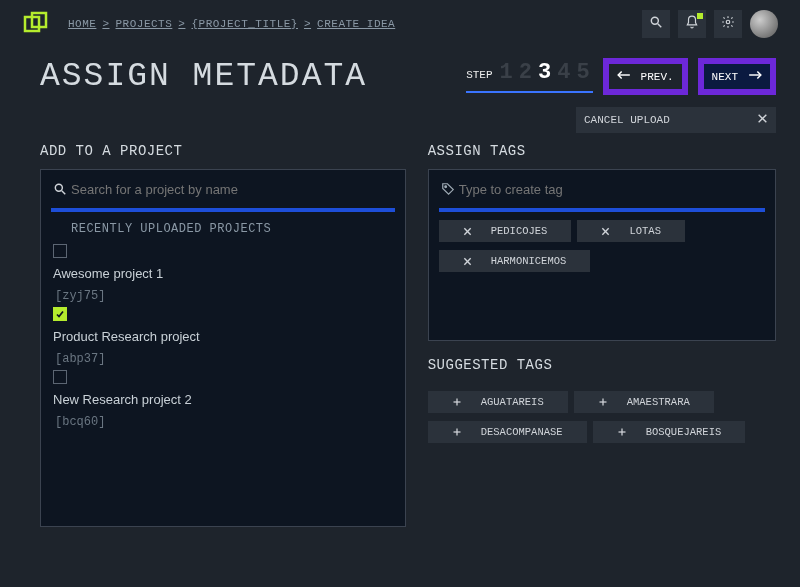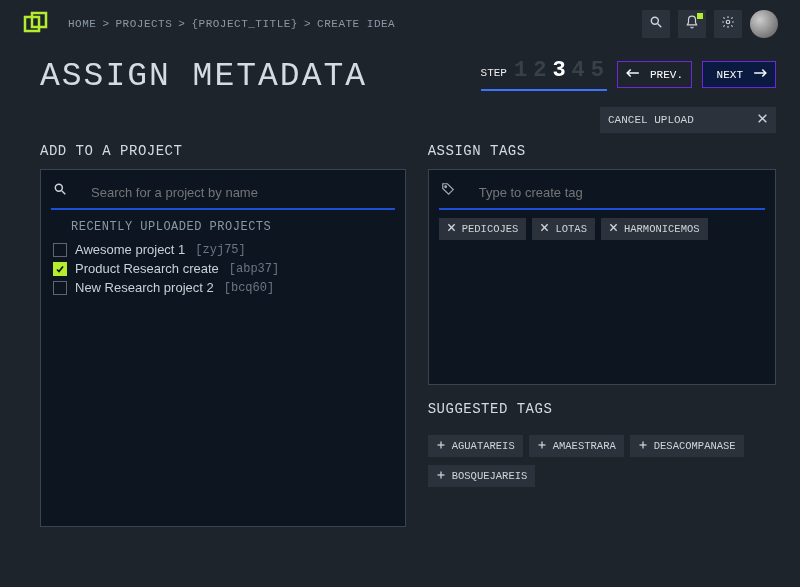--- a/index.html
+++ b/index.html
@@ -28,20 +28,21 @@
   .logo-wrap { display: flex; align-items: center; }
   .breadcrumb {
     font-family: "Courier New", monospace;
     font-size: 11px;
     letter-spacing: .5px;
     color: #8a98a5;
     margin-left: 18px;
     display: flex;
     gap: 6px;
     align-items: center;
+    text-decoration: underline;
   }
   .breadcrumb span { text-transform: uppercase; }
   .top-right { display: flex; align-items: center; gap: 8px; }
   .tr-btn {
     width: 28px; height: 28px;
     background: #2b323b;
     display: flex; align-items: center; justify-content: center;
     cursor: pointer;
     position: relative;
   }
@@ -71,21 +72,21 @@
   .step-label {
     font-family: "Courier New", monospace;
     font-size: 11px;
     color: #eee;
     margin-right: 4px;
     text-transform: uppercase;
   }
   .step-num { font-family: "Courier New", monospace; font-size: 22px; font-weight: 700; margin: 0 3px; color: #3a4048; }
   .step-num.current { color: #fff; }
   .nav-btn {
-    border: 1px solid #6d28d9;
+    border: 6px solid #6d28d9;
     background: transparent;
     color: #fff;
     font-family: "Courier New", monospace;
     font-size: 11px;
     padding: 6px 8px;
     display: flex;
     align-items: center;
     gap: 10px;
     cursor: pointer;
     min-width: 74px;
@@ -100,80 +101,81 @@
   }
   .cancel-btn {
     background: #2b323b;
     color: #d0d4d9;
     font-family: "Courier New", monospace;
     font-size: 11px;
     padding: 6px 8px;
     display: flex;
     align-items: center;
     justify-content: space-between;
-    width: 176px;
+    width: 200px;
     cursor: pointer;
   }
   
   .cols { display: flex; gap: 22px; padding: 0 24px 24px 40px; }
   .col-left { flex: 1.05; }
   .col-right { flex: 1; }
   .col-heading {
     font-family: "Courier New", monospace;
     font-size: 14px;
     color: #d5dbe0;
     letter-spacing: .5px;
     margin-bottom: 10px;
     text-transform: uppercase;
   }
   .panel {
     border: 1px solid #3b4350;
     background: #0d1521;
     padding: 8px 10px;
   }
   .panel.left { height: 358px; }
-  .panel.right { height: 216px; }
+  .panel.right { height: 172px; }
   .search-row, .tag-input-row {
-    display:flex;align-items:flex-end;gap:24px;
-    border-bottom: 2px solid #1d4ed8; padding: 4px 2px 8px;
+    display:flex;align-items:flex-start;gap:4px;
+    border-bottom: 4px solid #1d4ed8; padding: 4px 2px 8px;
   }
   .search-row input, .tag-input-row input {
     background: transparent; border: none; outline: none;
     color: #9fabb5; font-size: 13px; flex: 1;
     font-family: inherit;
   }
   .recent-heading {
     font-family: "Courier New", monospace;
     font-size: 12px;
     color: #8a98a5;
     letter-spacing: .5px;
     margin: 10px 0 6px 20px;
     text-transform: uppercase;
   }
   .proj-item {
-    display: flex; align-items: flex-end; gap: 8px;
+    display: flex; align-items: flex-start; gap: 8px;
     padding: 2px 2px 2px 2px;
     cursor: pointer;
+    flex-direction: column;
   }
   .checkbox {
     width: 14px; height: 14px;
     border: 1px solid #5c6673;
     display:flex;align-items:center;justify-content:center;
     flex-shrink:0;
   }
   .checkbox.checked { background:#b5ec2d; border-color:#b5ec2d; }
   .proj-name { color:#c9d1d7; font-size:13px; }
   .proj-code { font-family:"Courier New",monospace;color:#6a7682;font-size:12px;margin-left:2px; }
   .tag-chip, .sug-chip {
-    display:inline-flex;gap:6px;
+    display:inline-flex;align-items:center;gap:19px;
     background:#2b323b;
     font-family:"Courier New",monospace;
     font-size:10.5px;
     color:#d0d4d9;
-    padding:5px 8px;
+    padding:5px 24px;
     margin:8px 6px 0 0;
     cursor:pointer;
     text-transform: uppercase;
   }
   .tags-wrap, .sug-wrap { display:flex;flex-wrap:wrap; }
   .suggested-block { margin-top: 16px; }
 </style>
 </head>
 <body>
 
@@ -286,21 +288,21 @@
             <span class="checkbox"></span>
             <span class="proj-name">Awesome project 1</span>
             <span class="proj-code">[zyj75]</span>
           </div>
           <div class="proj-item">
             <span class="checkbox checked">
               <svg width="10" height="10" viewBox="0 0 20 20" fill="none" stroke="#0d1521" stroke-width="3.5">
                 <polyline points="4,11 8,15 16,5"></polyline>
               </svg>
             </span>
-            <span class="proj-name">Product Research create</span>
+            <span class="proj-name">Product Research project</span>
             <span class="proj-code">[abp37]</span>
           </div>
           <div class="proj-item">
             <span class="checkbox"></span>
             <span class="proj-name">New Research project 2</span>
             <span class="proj-code">[bcq60]</span>
           </div>
         </div>
     </div>
   </div>

